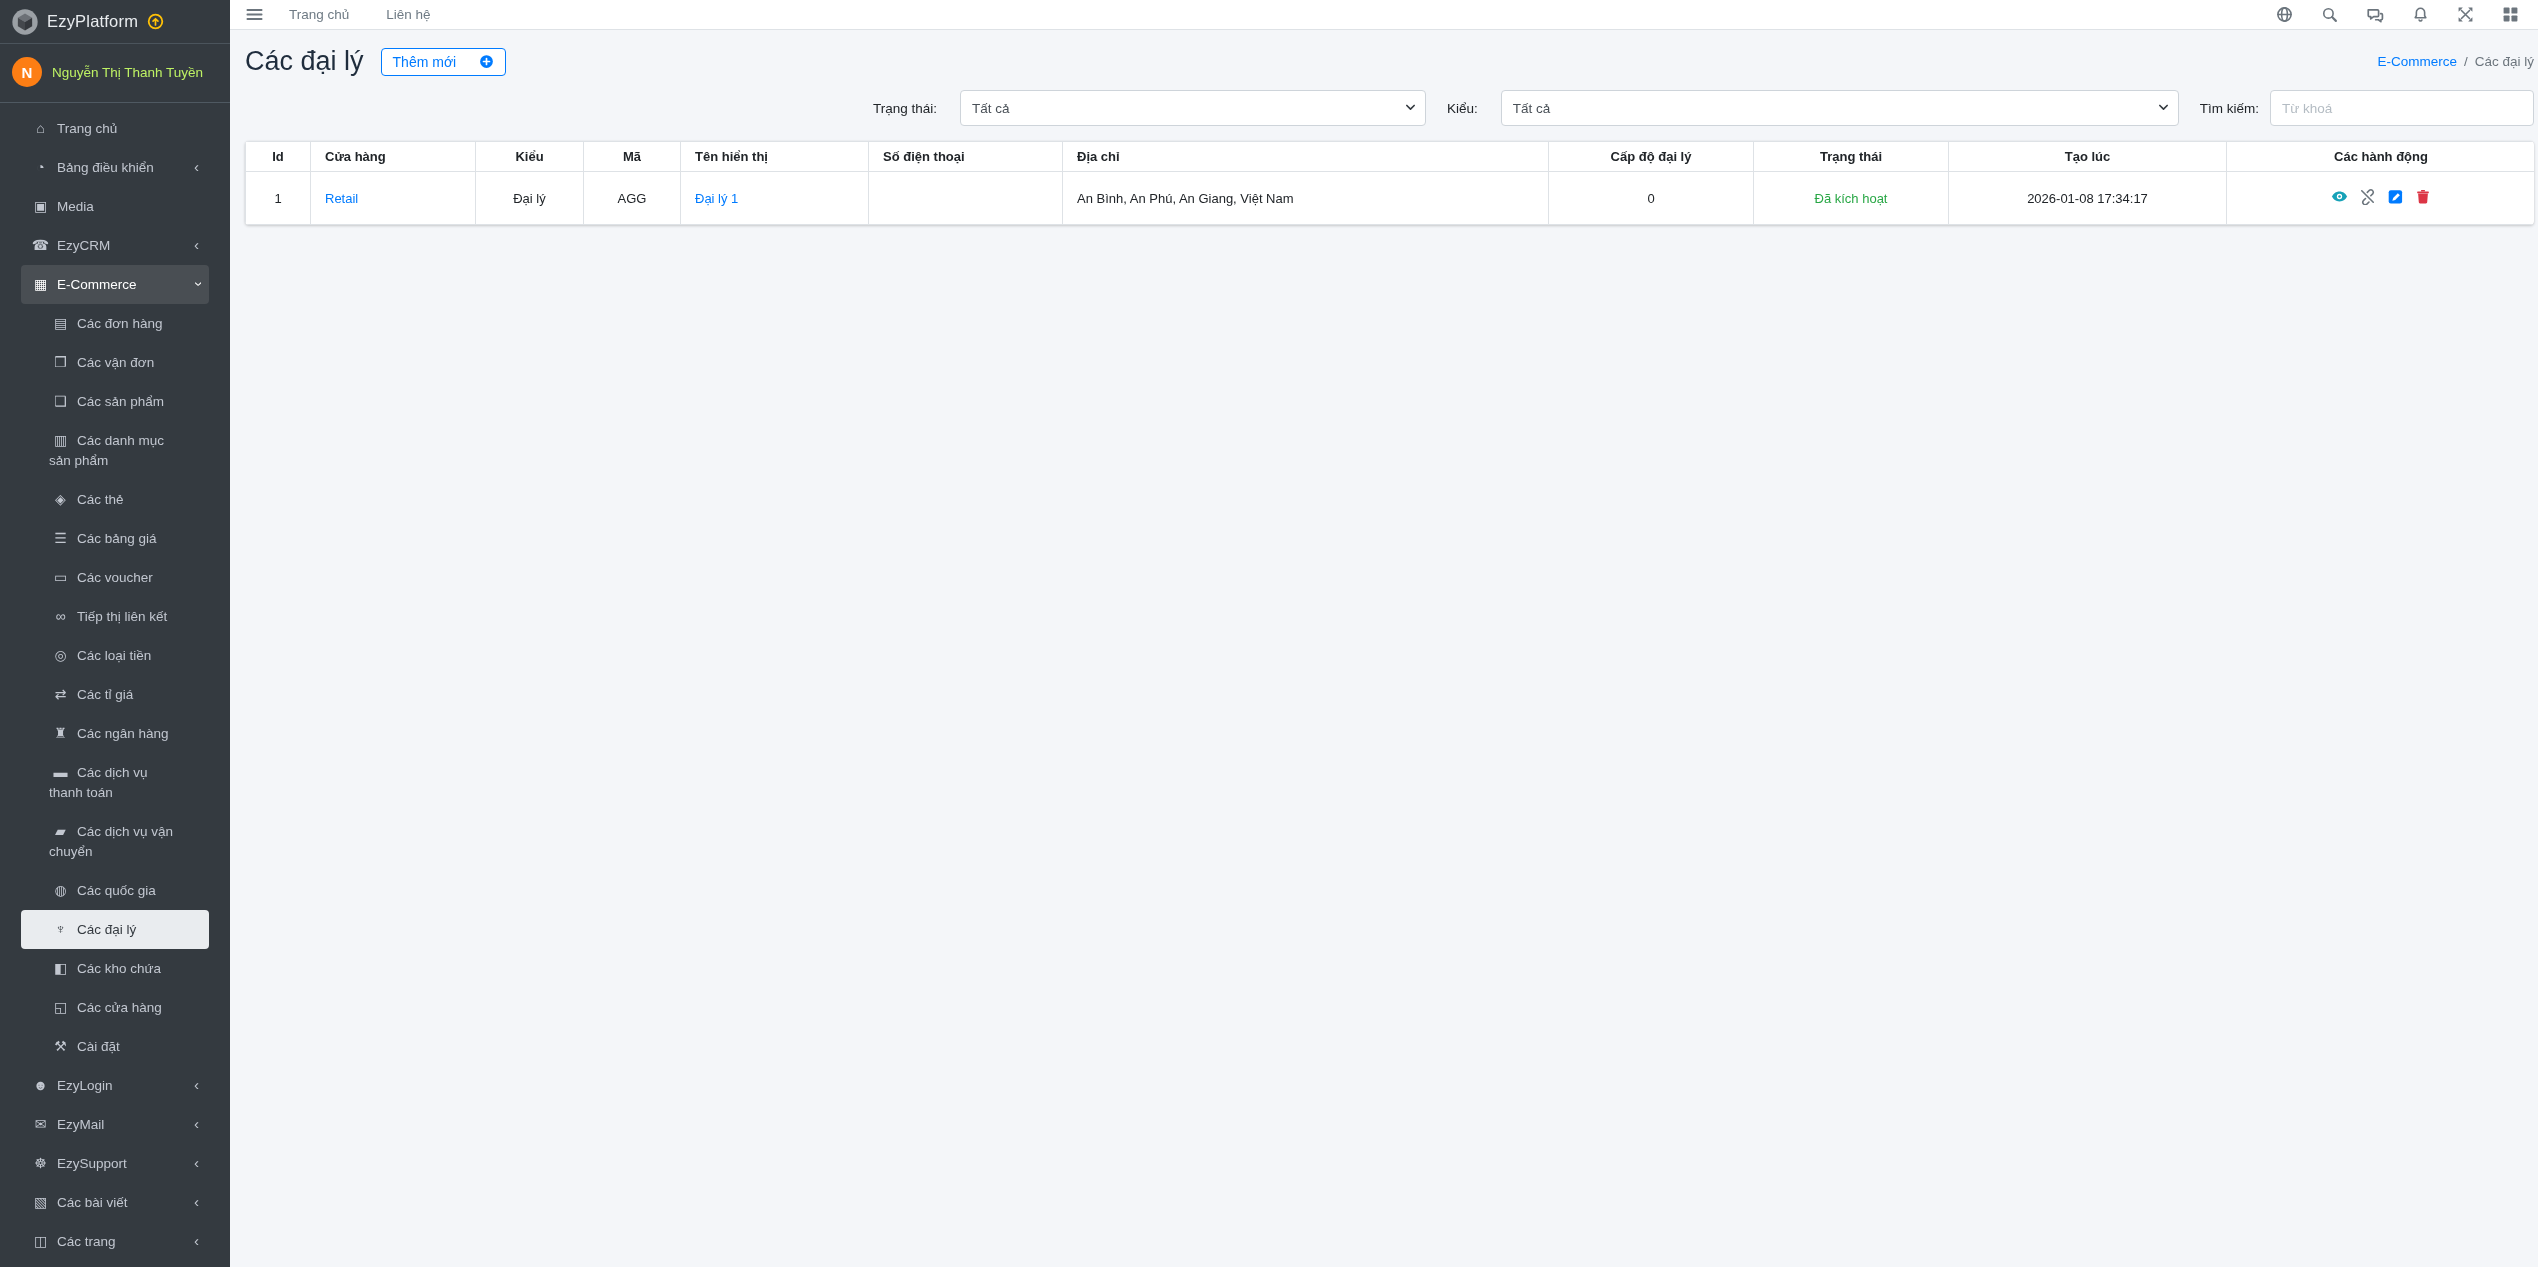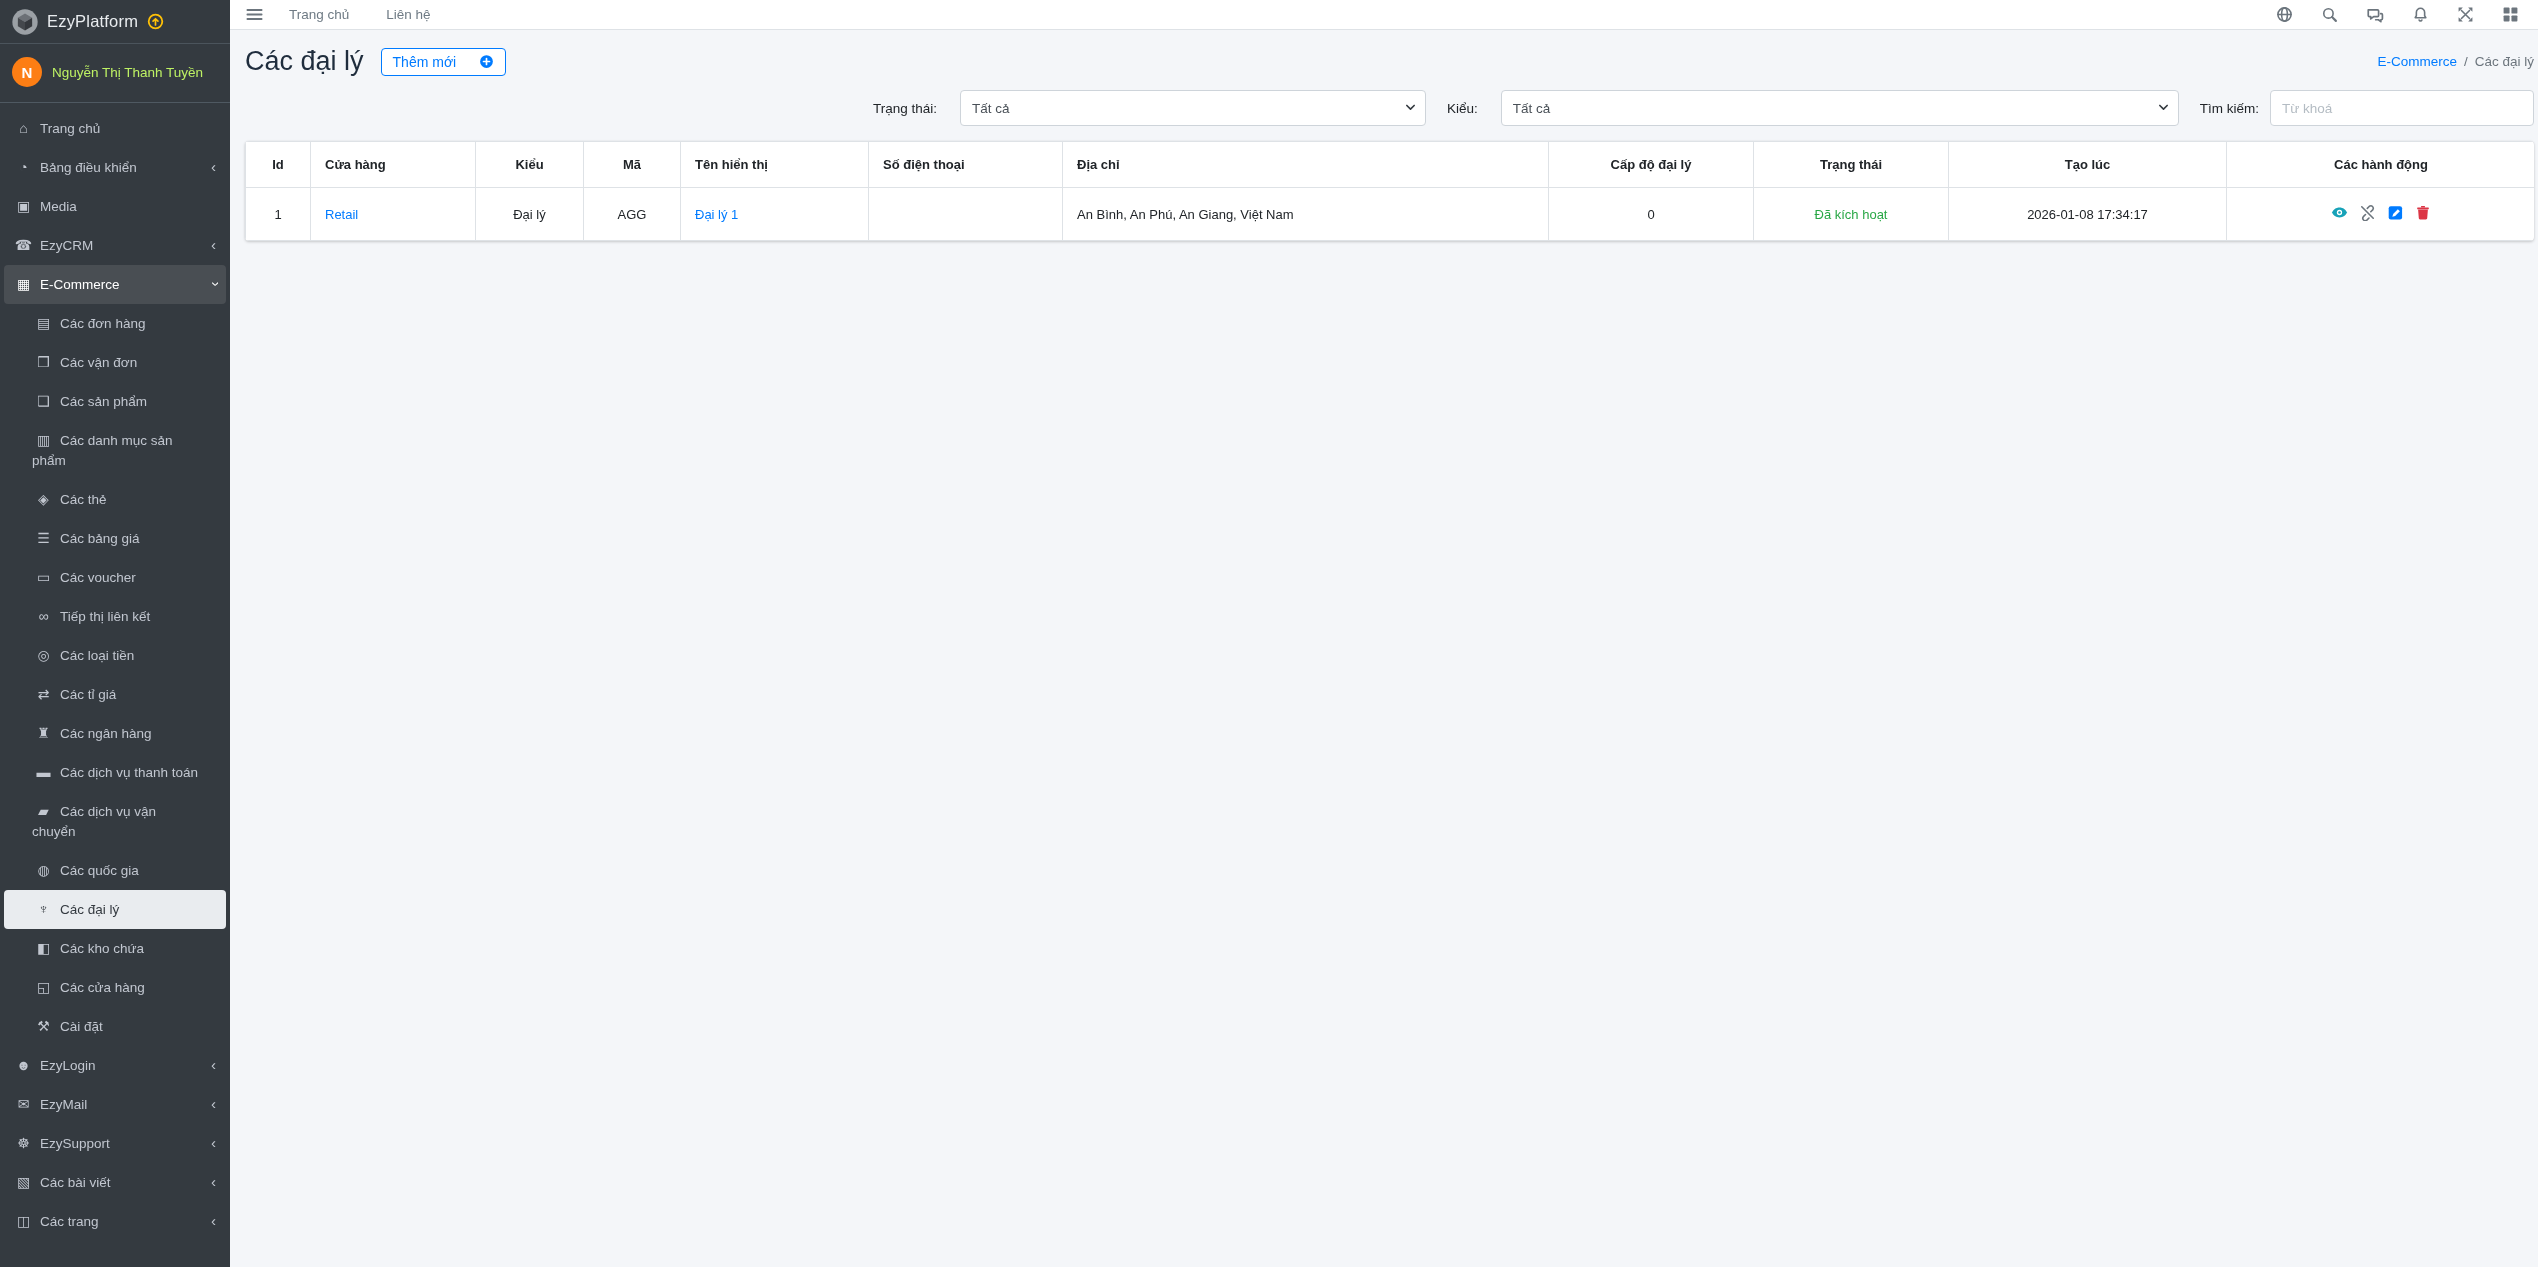--- a/index.html
+++ b/index.html
@@ -7,21 +7,21 @@
   body { font-family:"Liberation Sans", sans-serif; background:#f4f6f9; color:#212529; font-size:13.5px; }
   svg { display:block; }
 
   
   .sidebar { position:fixed; left:0; top:0; bottom:0; width:230px; background:#343a40; color:#c2c7d0; display:flex; flex-direction:column; z-index:10; }
   .brand { height:44px; border-bottom:1px solid #4b545c; display:flex; align-items:center; padding:0 12px; gap:9px; flex:none; cursor:pointer; }
   .brand-title { color:#e9ecef; font-size:16.5px; font-weight:400; letter-spacing:.2px; }
   .user-panel { display:flex; align-items:center; gap:10px; padding:13px 10px 15px 12px; border-bottom:1px solid #4f5962; flex:none; cursor:pointer; }
   .avatar { width:30px; height:30px; border-radius:50%; background:#fd7e14; color:#fff; display:flex; align-items:center; justify-content:center; font-size:15px; font-weight:700; flex:none; }
   .user-name { font-size:13.5px; color:#bef264; }
-  .nav { flex:1; overflow:hidden; padding:6px 4px 0; }
+  .nav { flex:1; overflow:hidden; padding:6px 21px 0; }
   .nav-item { display:block; position:relative; padding:9px 24px 9px 8px; border-radius:4px; line-height:20px; color:#c2c7d0; cursor:pointer; font-size:13.5px; }
   .nav-item .ico { display:inline-block; width:23px; margin-right:5px; text-align:center; font-size:14px; }
   .nav-item.child { padding-left:28px; }
   .nav-item.open { background:#494e53; color:#fff; }
   .nav-item.active { background:#e9ecef; color:#343a40; }
   .nav-item .chev { position:absolute; right:10px; top:9px; font-size:15px; line-height:20px; }
   .nav-item .chev.down { transform:rotate(-90deg); }
 
   
   .main { margin-left:230px; }
@@ -47,21 +47,21 @@
   .selwrap .chevdn { position:absolute; right:9px; top:11px; color:#343a40; pointer-events:none; }
   .w-status { width:478px; margin-right:10px; }
   .w-type { width:690px; margin-right:10px; }
   .search-input { width:264px; height:36px; border:1px solid #ced4da; border-radius:4px; padding:0 11px; font-family:inherit; font-size:13.5px; color:#495057; }
   .search-input::placeholder { color:#b4bcc3; }
 
   
   .card { background:#fff; border-radius:4px; box-shadow:0 0 1px rgba(0,0,0,.12), 0 1px 3px rgba(0,0,0,.18); overflow:hidden; }
   table { width:100%; border-collapse:collapse; table-layout:fixed; font-size:13px; }
   th, td { border:1px solid #dee2e6; padding:6px 14px; }
-  th { font-weight:700; color:#212529; height:46px; }
+  th { font-weight:700; color:#212529; height:30px; }
   td { height:53px; color:#212529; }
   .al { text-align:left; } .ac { text-align:center; }
   td .cell-link { color:#007bff; cursor:pointer; }
   td .status-ok { color:#28a745; }
   .actions { display:inline-flex; gap:11px; align-items:center; justify-content:center; }
   .actions .aicon { cursor:pointer; }
   .c-view { color:#17a2b8; } .c-unlink { color:#6c757d; } .c-edit { color:#007bff; } .c-del { color:#dc3545; }
 
   .card-footer { display:flex; align-items:center; justify-content:space-between; padding:10px 15px 11px; border-top:0; }
   .summary { font-size:13.5px; color:#212529; }

